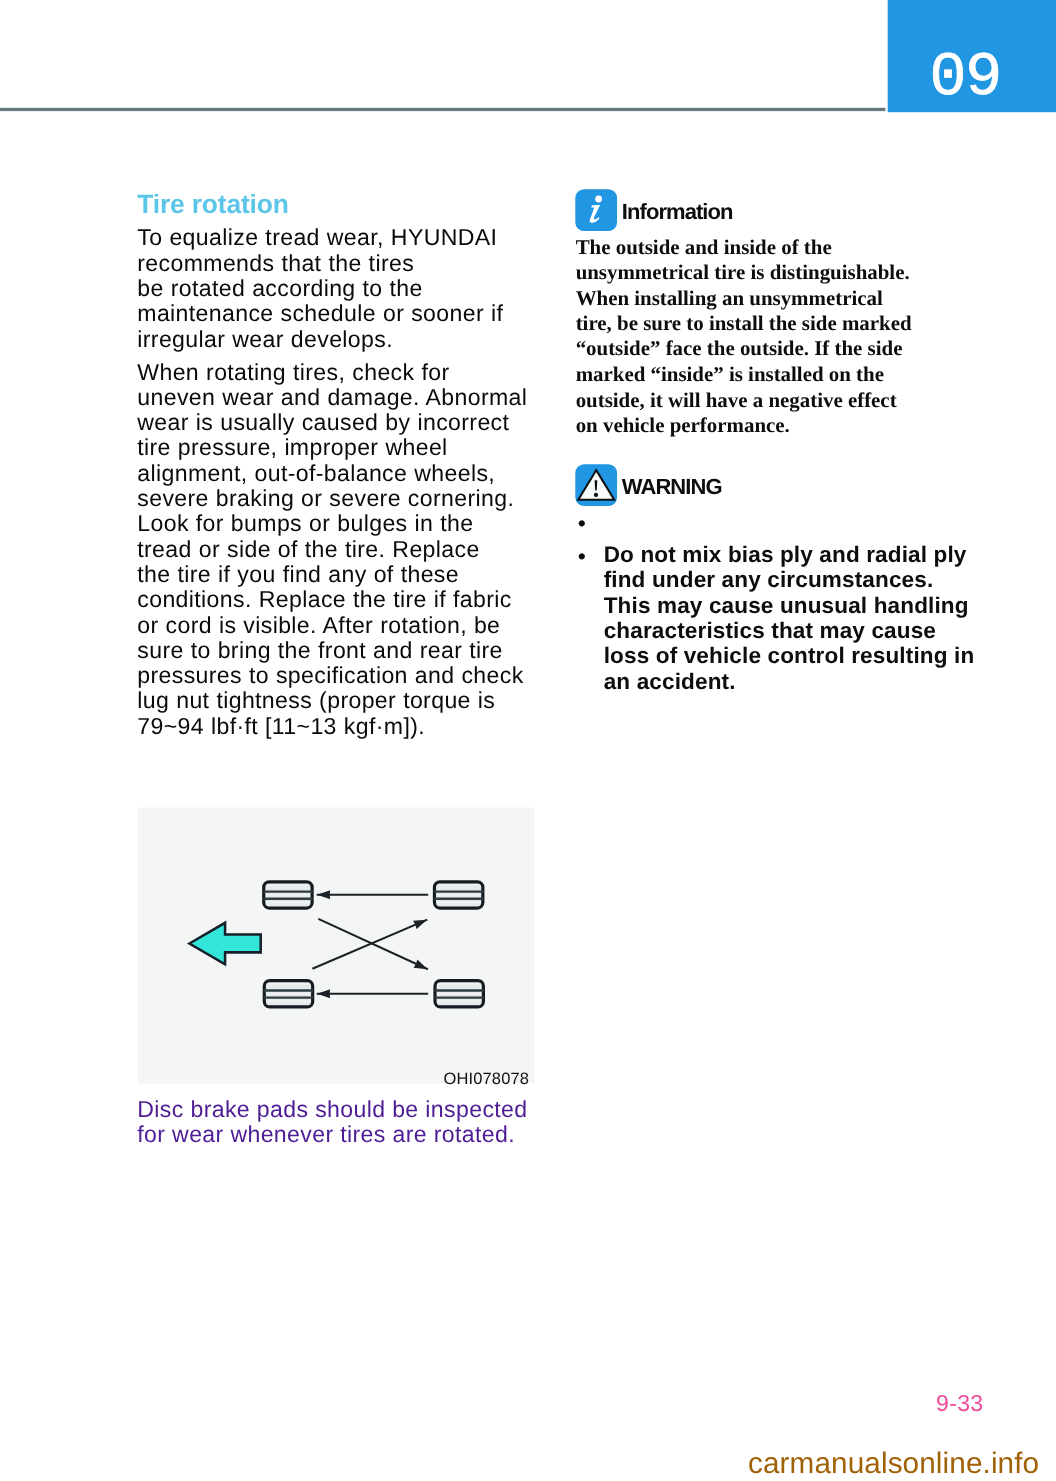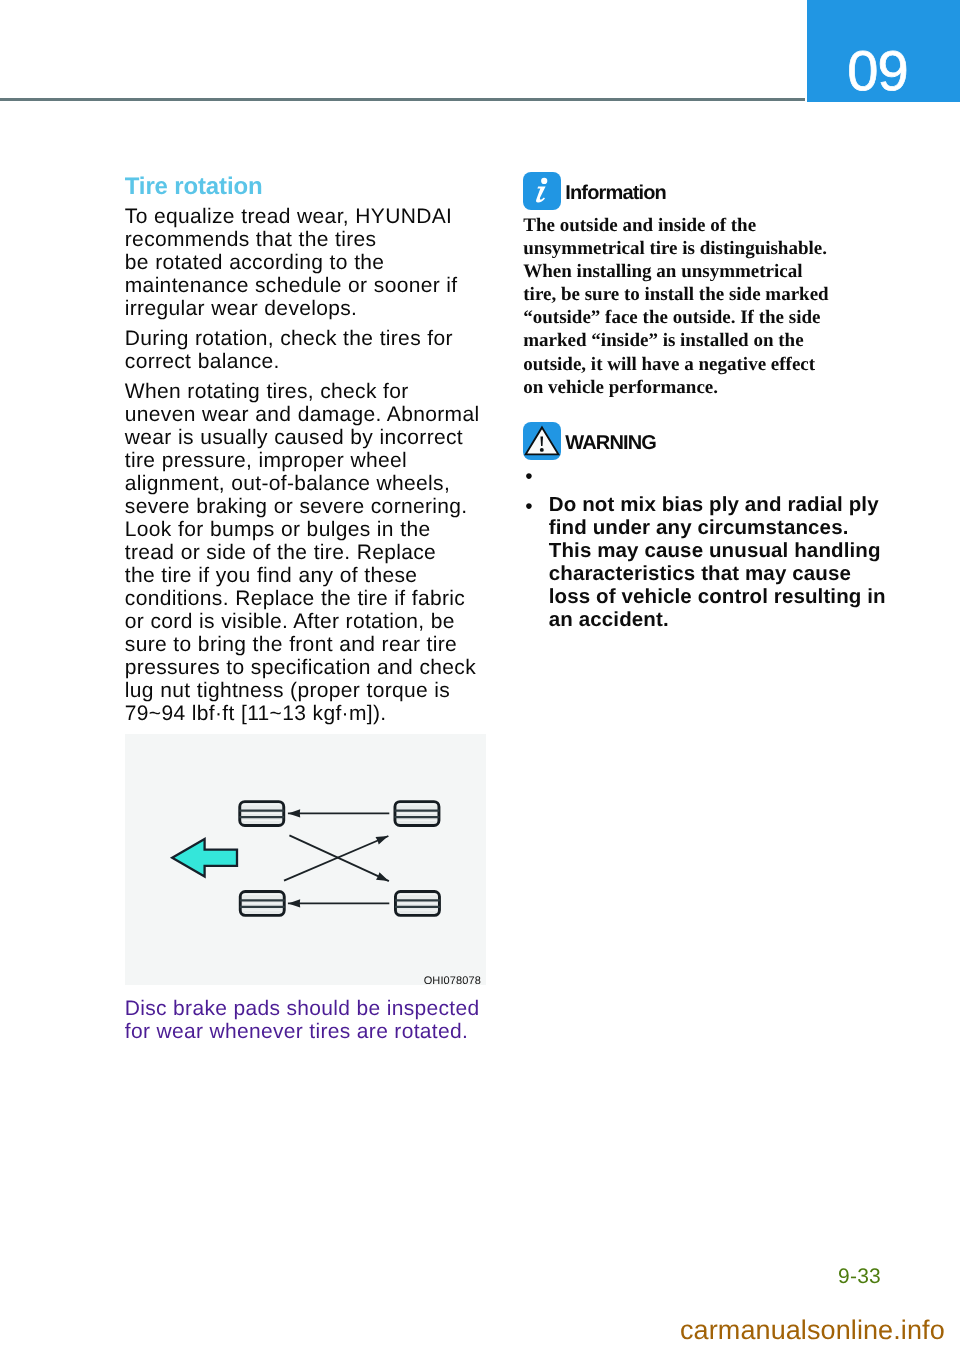--- a/index.html
+++ b/index.html
@@ -7,38 +7,38 @@
        font-family:"Liberation Sans",sans-serif;
        -webkit-font-smoothing:antialiased;text-rendering:geometricPrecision;}
   *{-webkit-font-smoothing:antialiased;}
   .page{position:absolute;left:0;top:0;width:960px;height:1346px;}
 
   
   #chapter-tab{position:absolute;left:807px;top:0;width:153px;height:102px;background:#2196e3;}
   #chapter-num{position:absolute;left:807px;top:0;width:153px;height:102px;
                color:#ffffff;font-size:56px;font-weight:400;line-height:141px;
                text-align:center;padding-right:12px;box-sizing:border-box;
-               font-family:Liberation Sans, sans-serif;letter-spacing:-1px;
+               font-family:Liberation Mono, monospace;letter-spacing:-1px;
                -webkit-text-stroke:0.7px #ffffff;}
   #header-rule{position:absolute;left:0;top:97.9px;width:805px;height:3.3px;background:#657a7e;}
 
   
   .col{position:absolute;}
   #col-left{left:124.8px;top:174.5px;width:366px;}
   #col-right{left:523.3px;top:172px;width:372px;}
 
   
   #section-title{color:#5bc5e8;font-size:24px;font-weight:700;line-height:24px;
                  letter-spacing:-.15px;margin:0 0 6.5px 0;}
   .body-p{color:#0a0a0a;font-size:21px;line-height:23px;letter-spacing:.33px;
           margin:0 0 6.9px 0;word-spacing:.2px;}
 
   
   #figure{position:absolute;left:125px;top:734px;width:361px;height:251px;background:#f4f6f6;}
-  #figure-caption{position:absolute;right:5px;bottom:-3px;color:#111;font-size:11px;
+  #figure-caption{position:absolute;right:5px;bottom:-3px;color:#111;font-size:15px;
                   letter-spacing:.12px;line-height:14px;font-family:"Liberation Sans",sans-serif;}
   #figure-svg{position:absolute;left:0;top:0;}
 
   #caption-after{position:absolute;left:124.8px;top:997px;width:370px;
                  color:#4c1d95;font-size:21px;line-height:23px;letter-spacing:.33px;}
 
   
   .note-head{display:flex;align-items:center;height:38px;margin:0 0 3.5px 0;}
   .note-icon{width:38px;height:38px;border-radius:8px;background:#2196e3;flex:0 0 38px;
              position:relative;}
@@ -48,44 +48,42 @@
            font-size:19px;line-height:23.17px;margin:0;letter-spacing:0px;}
   #warning-block{margin-top:23.5px;}
   .warn-item{display:flex;margin-top:4px;}
   .warn-bullet{flex:0 0 25.5px;color:#0d0d0d;font-size:21px;line-height:22.95px;
                padding-left:2px;box-sizing:border-box;position:relative;top:2px;}
   .warn-text{font-size:20.5px;font-weight:700;color:#0d0d0d;line-height:22.95px;
              letter-spacing:.12px;}
   .warn-item + .warn-item{margin-top:7px;}
 
   
-  #page-number{position:absolute;left:3px;top:1265px;width:878px;text-align:right;
-               color:#4d7c0f;font-size:21px;letter-spacing:.25px;}
+  #page-number{position:absolute;left:16px;top:1265px;width:878px;text-align:right;
+               color:#ec4899;font-size:21px;letter-spacing:.25px;}
   #watermark{position:absolute;left:680px;top:1317px;
              color:#a16207;font-size:27px;letter-spacing:0.1px;line-height:27px;
              white-space:nowrap;font-family:"Liberation Sans",sans-serif;}
 </style>
 </head>
 <body>
 
 <div class="page">
 
   <div id="chapter-tab"></div>
   <div id="chapter-num">09</div>
   <div id="header-rule"></div>
 
   <div class="col" id="col-left">
     <div id="section-title">Tire rotation</div>
     <p class="body-p" style="white-space: pre-line;">To equalize tread wear, HYUNDAI
 recommends that the tires
 be rotated according to the
 maintenance schedule or sooner if
 irregular wear develops.</p>
-    <p class="body-p" style="white-space: pre-line;">During rotation, check the tires for
-correct balance.</p>
     <p class="body-p" style="white-space: pre-line;">When rotating tires, check for
 uneven wear and damage. Abnormal
 wear is usually caused by incorrect
 tire pressure, improper wheel
 alignment, out-of-balance wheels,
 severe braking or severe cornering.
 Look for bumps or bulges in the
 tread or side of the tire. Replace
 the tire if you find any of these
 conditions. Replace the tire if fabric

